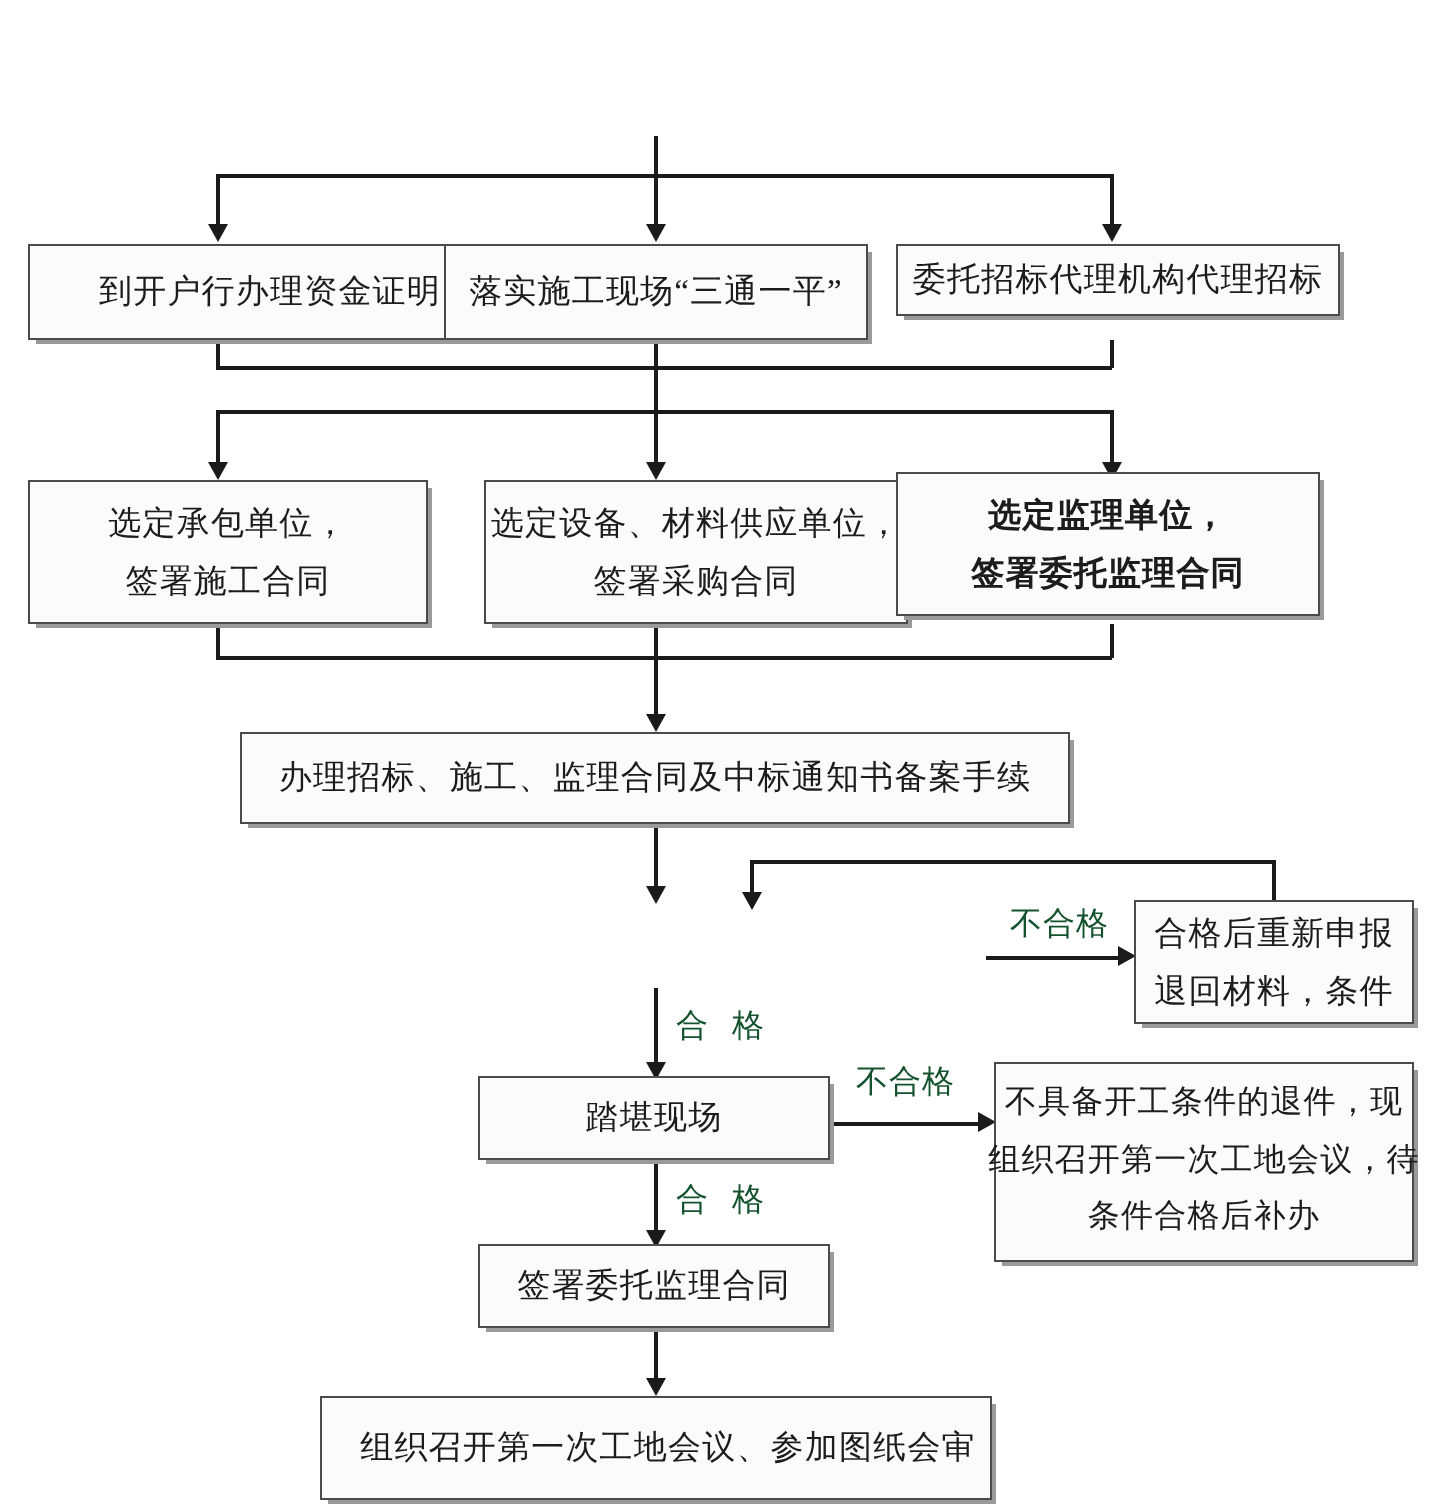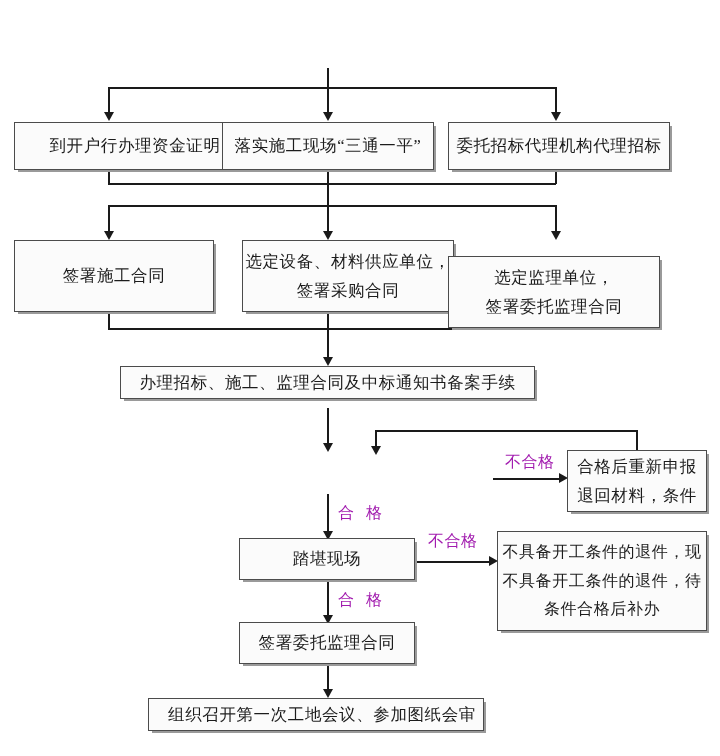--- a/index.html
+++ b/index.html
@@ -68,21 +68,21 @@
     border-top: 5.5px solid transparent;
     border-bottom: 5.5px solid transparent;
     border-left: 9px solid #1a1a1a;
     z-index: 2;
   }
 
   
   .edge-label {
     position: absolute;
     font-size: 16px;
-    color: #a21caf;
+    color: #14532d;
     white-space: nowrap;
     letter-spacing: 0.5px;
     z-index: 4;
     background: transparent;
   }
   .edge-label.spaced { letter-spacing: 4px; }
 </style>
 </head>
 <body>
 
@@ -97,55 +97,56 @@
   <div class="arrow-down" style="left:322.5px; top:112px;"></div>
   <div class="conn vline" style="left:555px; top:87px; width:1.6px; height:26px;"></div>
   <div class="arrow-down" style="left:550.5px; top:112px;"></div>
 
   <div class="node" style="left:14px; top:122px; width:232px; height:48px;padding-left:10px;">
     <span class="line">到开户行办理资金证明</span>
   </div>
   <div class="node" style="left:222px; top:122px; width:212px; height:48px;">
     <span class="line">落实施工现场“三通一平”</span>
   </div>
-  <div class="node" style="left:448px; top:122px; width:222px; height:48px;">
+  <div class="node" style="left:448px; top:122px; width:222px; height:36px;">
     <span class="line">委托招标代理机构代理招标</span>
   </div>
 
   <div class="conn vline" style="left:108px; top:170px; width:1.6px; height:14px;"></div>
   <div class="conn vline" style="left:555px; top:170px; width:1.6px; height:14px;"></div>
   <div class="conn hline" style="left:108px; top:183px; width:448px; height:1.6px;"></div>
   <div class="conn vline" style="left:327px; top:170px; width:1.6px; height:62px;"></div>
 
   <div class="conn hline" style="left:108px; top:205px; width:448px; height:1.6px;"></div>
   <div class="conn vline" style="left:108px; top:205px; width:1.6px; height:27px;"></div>
   <div class="arrow-down" style="left:103.5px; top:231px;"></div>
   <div class="arrow-down" style="left:322.5px; top:231px;"></div>
   <div class="conn vline" style="left:555px; top:205px; width:1.6px; height:27px;"></div>
   <div class="arrow-down" style="left:550.5px; top:231px;"></div>
 
   <div class="node two" style="left:14px; top:240px; width:200px; height:72px;">
+    <span class="line">选定承包单位，</span>
     <span class="line">签署施工合同</span>
   </div>
   <div class="node two" style="left:222px; top:240px; width:212px; height:72px;margin-left:20px;">
     <span class="line">选定设备、材料供应单位，</span>
     <span class="line">签署采购合同</span>
   </div>
-  <div class="node two" style="left:448px; top:256px; width:212px; height:72px;">
+  <div class="node two" style="left:448px; top:236px; width:212px; height:72px;font-weight:bold;">
     <span class="line">选定监理单位，</span>
     <span class="line">签署委托监理合同</span>
   </div>
 
   <div class="conn vline" style="left:108px; top:312px; width:1.6px; height:17px;"></div>
   <div class="conn vline" style="left:555px; top:312px; width:1.6px; height:17px;"></div>
   <div class="conn hline" style="left:108px; top:328px; width:448px; height:1.6px;"></div>
   <div class="conn vline" style="left:327px; top:312px; width:1.6px; height:50px;"></div>
   <div class="arrow-down" style="left:322.5px; top:357px;"></div>
 
-  <div class="node" style="left:120px; top:366px; width:415px; height:33px;">
+  <div class="node" style="left:120px; top:366px; width:415px; height:46px;">
     <span class="line">办理招标、施工、监理合同及中标通知书备案手续</span>
   </div>
 
   <div class="conn vline" style="left:327px; top:408px; width:1.6px; height:38px;"></div>
   <div class="arrow-down" style="left:322.5px; top:443px;"></div>
 
 
   <div class="node two" style="left:567px; top:450px; width:140px; height:62px;">
     <span class="line">合格后重新申报</span>
     <span class="line">退回材料，条件</span>
@@ -163,36 +164,36 @@
   <div class="conn vline" style="left:327px; top:494px; width:1.6px; height:40px;"></div>
   <div class="arrow-down" style="left:322.5px; top:531px;"></div>
   <div class="edge-label spaced" style="left:338px; top:503px;">合 格</div>
 
   <div class="node" style="left:239px; top:538px; width:176px; height:42px;">
     <span class="line">踏堪现场</span>
   </div>
 
   <div class="node three" style="left:497px; top:531px; width:210px; height:100px;">
     <span class="line">不具备开工条件的退件，现</span>
-    <span class="line">不具备开工条件的退件，待</span>
+    <span class="line">组织召开第一次工地会议，待</span>
     <span class="line">条件合格后补办</span>
   </div>
 
   <div class="conn hline" style="left:415px; top:561px; width:76px; height:1.6px;"></div>
   <div class="arrow-right" style="left:489px; top:555.5px;"></div>
   <div class="edge-label" style="left:428px; top:531px;">不合格</div>
 
   <div class="conn vline" style="left:327px; top:580px; width:1.6px; height:38px;"></div>
   <div class="arrow-down" style="left:322.5px; top:615px;"></div>
   <div class="edge-label spaced" style="left:338px; top:590px;">合 格</div>
 
   <div class="node" style="left:239px; top:622px; width:176px; height:42px;">
     <span class="line">签署委托监理合同</span>
   </div>
 
   <div class="conn vline" style="left:327px; top:664px; width:1.6px; height:28px;"></div>
   <div class="arrow-down" style="left:322.5px; top:689px;"></div>
 
-  <div class="node" style="left:148px; top:698px; width:336px; height:33px;padding-left:12px;">
+  <div class="node" style="left:160px; top:698px; width:336px; height:52px;padding-left:12px;">
     <span class="line">组织召开第一次工地会议、参加图纸会审</span>
   </div>
 
 </div>
 
 </body></html>

